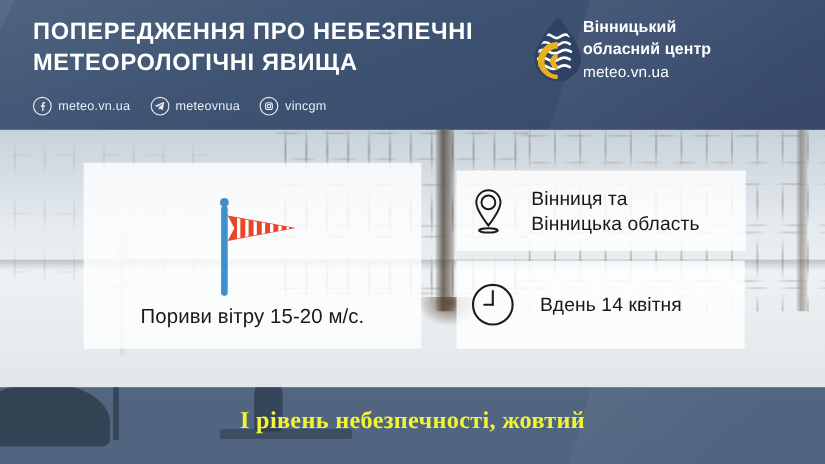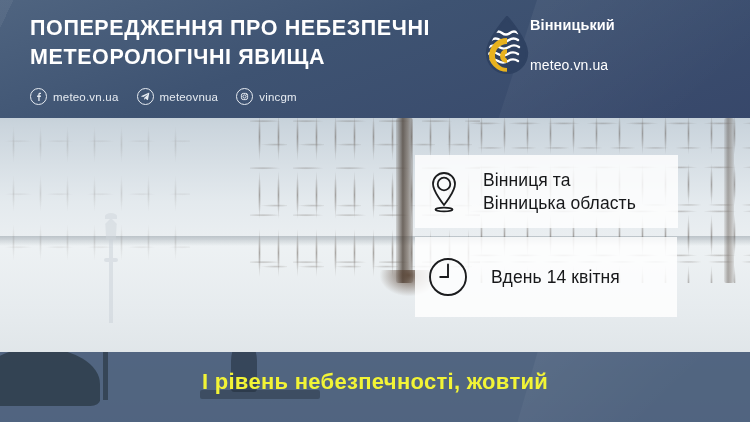--- a/index.html
+++ b/index.html
@@ -284,20 +284,21 @@
   }
   .inforow .txt .l2 { display: block; }
 
   
   .footer {
     position: absolute;
     left: 0; bottom: 0;
     width: 750px; height: 70px;
     background: rgba(62,83,114,.88);
     overflow: hidden;
+    font-family: Liberation Serif, serif;
   }
   .footer .sheen {
     position: absolute;
     right: 30px; top: -30px;
     width: 190px; height: 140px;
     background: linear-gradient(120deg, rgba(255,255,255,.06), rgba(255,255,255,0) 65%);
     transform: rotate(16deg);
   }
   .footer .silhouette-bush {
     position: absolute;
@@ -415,26 +416,45 @@
           <path d="M23 0 L23 58" stroke="#2f4262" stroke-width="0"></path>
           <g>
             <path d="M23 58 A 18 18 0 0 1 23 22 L23 28 A 12 12 0 0 0 23 52 Z" fill="#e8b21e"></path>
             <path d="M23 47 A 7 7 0 0 1 23 33 L23 37 A 3.2 3.2 0 0 0 23 43 Z" fill="#e8b21e"></path>
           </g>
         </g>
         <path d="M23 1C23 1 43 23.5 43 37A20 20 0 0 1 3 37C3 23.5 23 1 23 1Z" fill="none" stroke="#2f4262" stroke-width="2.4"></path>
       </svg>
       <div class="logo-text">
         <span>Вінницький</span><br>
-        <br>
+        <span>обласний центр</span><br>
         <span class="site">meteo.vn.ua</span>
       </div>
     </div>
   </div>
 
+  <div class="panel panel-wind">
+    <div class="windflag">
+      <div class="knob"></div>
+      <div class="mast"></div>
+      <svg class="pennant" viewBox="0 0 64 28">
+        <path d="M0 2 L62 13.2 L0 25 L6 13.5 Z" fill="#e8452c"></path>
+        <g fill="#ffffff">
+          <path d="M8.5 4.2 L11.5 4.8 L11.5 22.2 L8.5 22.8 Z"></path>
+          <path d="M16 5.6 L19 6.2 L19 20.8 L16 21.4 Z"></path>
+          <path d="M23.5 7.0 L26.5 7.5 L26.5 19.4 L23.5 20.0 Z"></path>
+          <path d="M31 8.3 L34 8.8 L34 18.1 L31 18.7 Z"></path>
+          <path d="M38.5 9.6 L41.5 10.1 L41.5 16.8 L38.5 17.4 Z"></path>
+          <path d="M46 11.0 L49 11.4 L49 15.4 L46 16.0 Z"></path>
+          <path d="M53.5 12.2 L55.8 12.6 L55.8 14.2 L53.5 14.7 Z"></path>
+        </g>
+      </svg>
+    </div>
+    <div class="caption">Пориви вітру 15-20 м/с.</div>
+  </div>
 
   <div class="panel panel-place">
     <div class="inforow">
       <svg class="glyph" width="34" height="44" viewBox="0 0 34 44">
         <path d="M17 3a11 11 0 0 1 11 11c0 7.5-11 21-11 21S6 21.5 6 14A11 11 0 0 1 17 3Z" fill="none" stroke="#1b1c1e" stroke-width="1.8"></path>
         <circle cx="17" cy="14" r="6.3" fill="none" stroke="#1b1c1e" stroke-width="1.8"></circle>
         <ellipse cx="17" cy="39.5" rx="8.5" ry="1.9" fill="none" stroke="#1b1c1e" stroke-width="1.8"></ellipse>
       </svg>
       <div class="txt">
         <span>Вінниця та</span>

